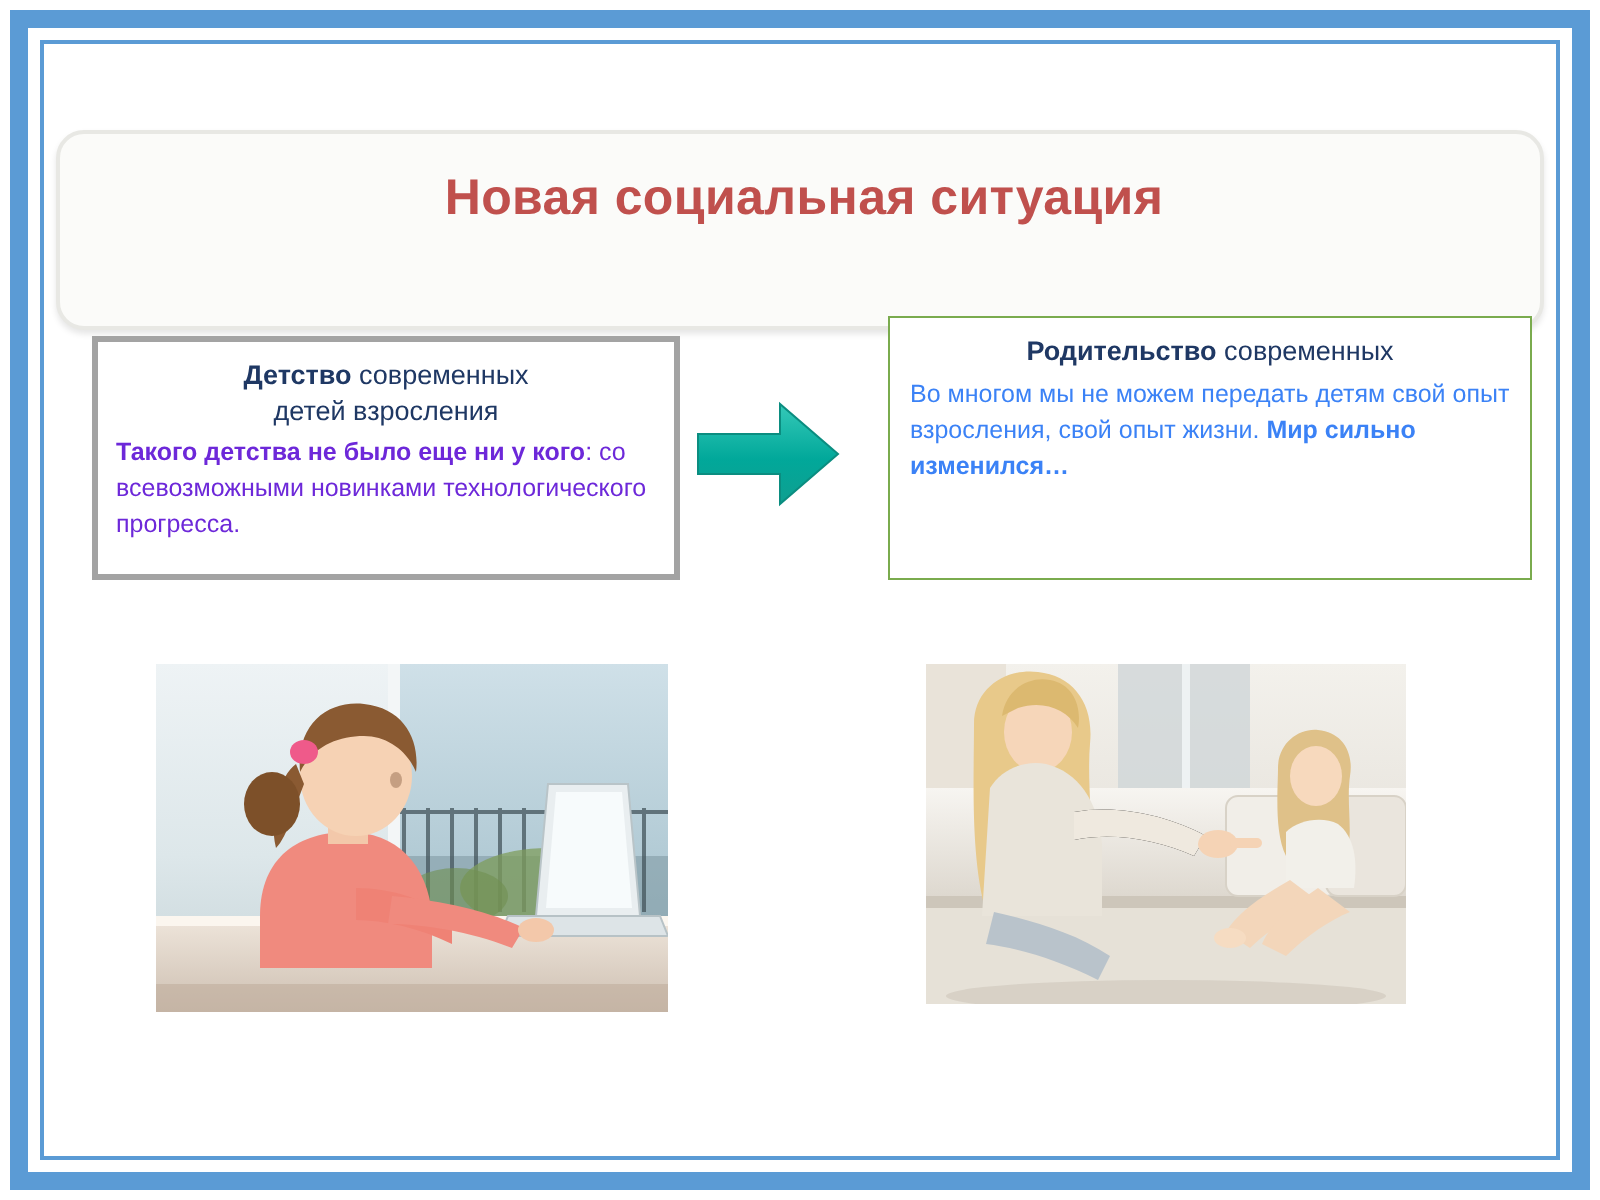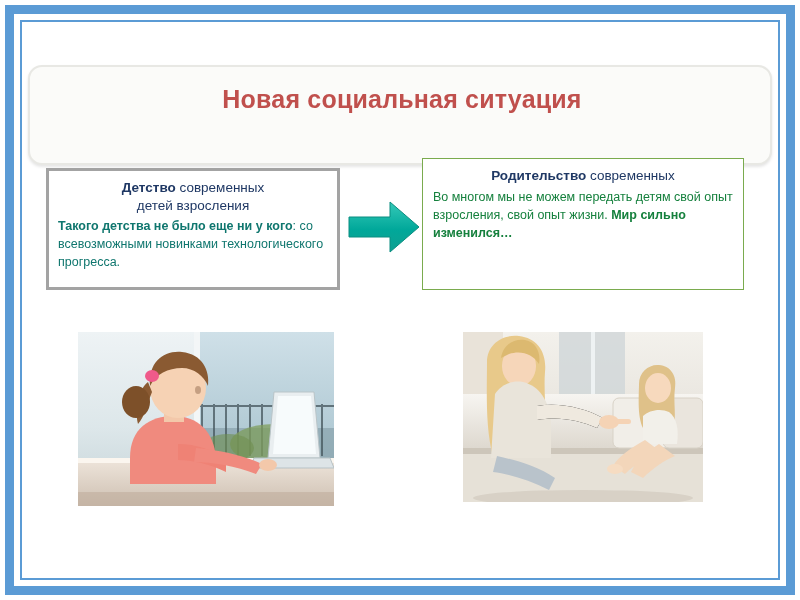--- a/index.html
+++ b/index.html
@@ -88,48 +88,48 @@
     font-size: 13.5px;
     color: #1f3864;
     line-height: 1.3;
     margin-bottom: 4px;
   }
   .box-left .head b {
     font-weight: bold;
   }
   .box-left .body {
     font-size: 12.5px;
-    color: #0f766e;
+    color: #6d28d9;
     line-height: 1.42;
   }
   .box-left .body b { font-weight: bold; }
 
   
   .box-right {
     position: absolute;
-    left: 422px;
+    left: 444px;
     top: 158px;
     width: 322px;
     height: 132px;
     box-sizing: border-box;
     border: 1px solid #7aab4e;
     background: #ffffff;
     padding: 8px 10px 6px 10px;
   }
   .box-right .head {
     text-align: center;
     font-size: 13.5px;
     color: #1f3864;
     line-height: 1.35;
     margin-bottom: 3px;
   }
   .box-right .head b { font-weight: bold; }
   .box-right .body {
     font-size: 12.5px;
-    color: #15803d;
+    color: #3b82f6;
     line-height: 1.45;
   }
   .box-right .body b { font-weight: bold; }
 
   
   .arrow {
     position: absolute;
     left: 347px;
     top: 200px;
     width: 74px;

